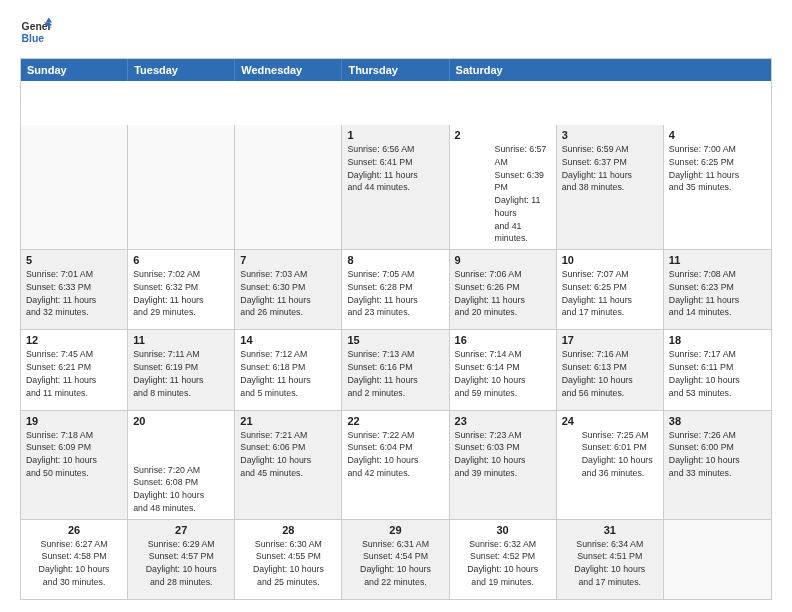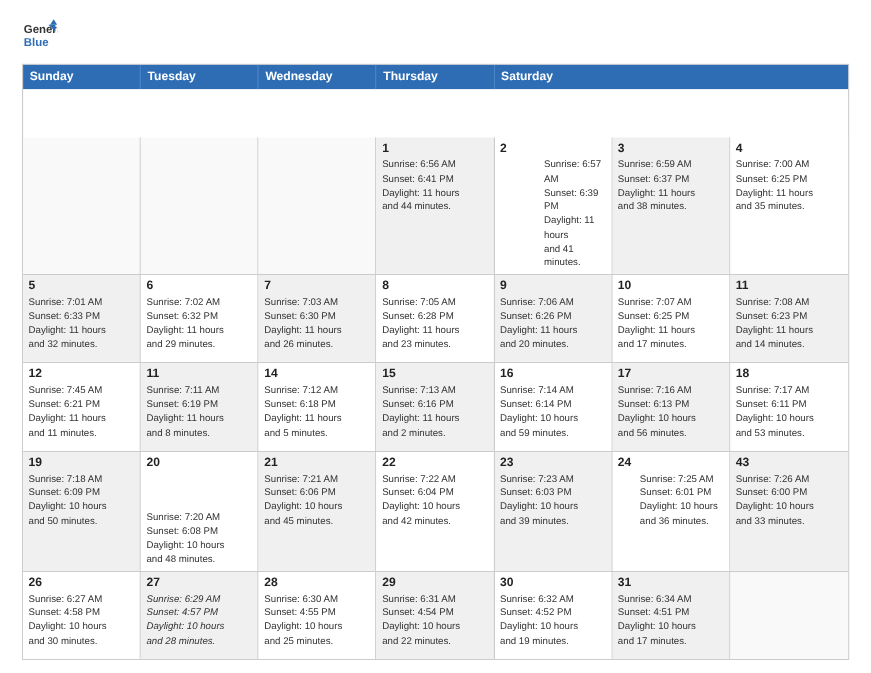--- a/index.html
+++ b/index.html
@@ -70,21 +70,21 @@
       flex: 1;
       display: flex;
       flex-direction: column;
     }
     .cal-week {
       display: grid;
       grid-template-columns: repeat(7, 1fr);
       flex: 1;
       border-bottom: 1px solid #ccc;
     }
-    .cal-week:last-child { border-bottom: none; }
+    .cal-week:last-child { border-bottom: none; text-align: center; }
     .cal-cell {
       border-right: 1px solid #ccc;
       padding: 4px 5px;
       font-size: 9.2px;
       color: #333;
       background: #fff;
       vertical-align: top;
     }
     .cal-cell:last-child { border-right: none; }
     .cal-cell.empty { background: #f9f9f9; }
@@ -301,38 +301,38 @@
 and 39 minutes.</div>
           </div>
           <div class="cal-cell">
             <div class="day-num">24</div>
             <div class="day-info" style="white-space: pre-line; margin-left: 20px;">Sunrise: 7:25 AM
 Sunset: 6:01 PM
 Daylight: 10 hours
 and 36 minutes.</div>
           </div>
           <div class="cal-cell shaded">
-            <div class="day-num">43</div>
+            <div class="day-num">38</div>
             <div class="day-info" style="white-space: pre-line;">Sunrise: 7:26 AM
 Sunset: 6:00 PM
 Daylight: 10 hours
 and 33 minutes.</div>
           </div>
         </div>
         <div class="cal-week">
           <div class="cal-cell">
             <div class="day-num">26</div>
             <div class="day-info" style="white-space: pre-line;">Sunrise: 6:27 AM
 Sunset: 4:58 PM
 Daylight: 10 hours
 and 30 minutes.</div>
           </div>
           <div class="cal-cell shaded">
             <div class="day-num">27</div>
-            <div class="day-info" style="white-space: pre-line; font-style: italic;">Sunrise: 6:29 AM
+            <div class="day-info" style="white-space: pre-line;">Sunrise: 6:29 AM
 Sunset: 4:57 PM
 Daylight: 10 hours
 and 28 minutes.</div>
           </div>
           <div class="cal-cell">
             <div class="day-num">28</div>
             <div class="day-info" style="white-space: pre-line;">Sunrise: 6:30 AM
 Sunset: 4:55 PM
 Daylight: 10 hours
 and 25 minutes.</div>

